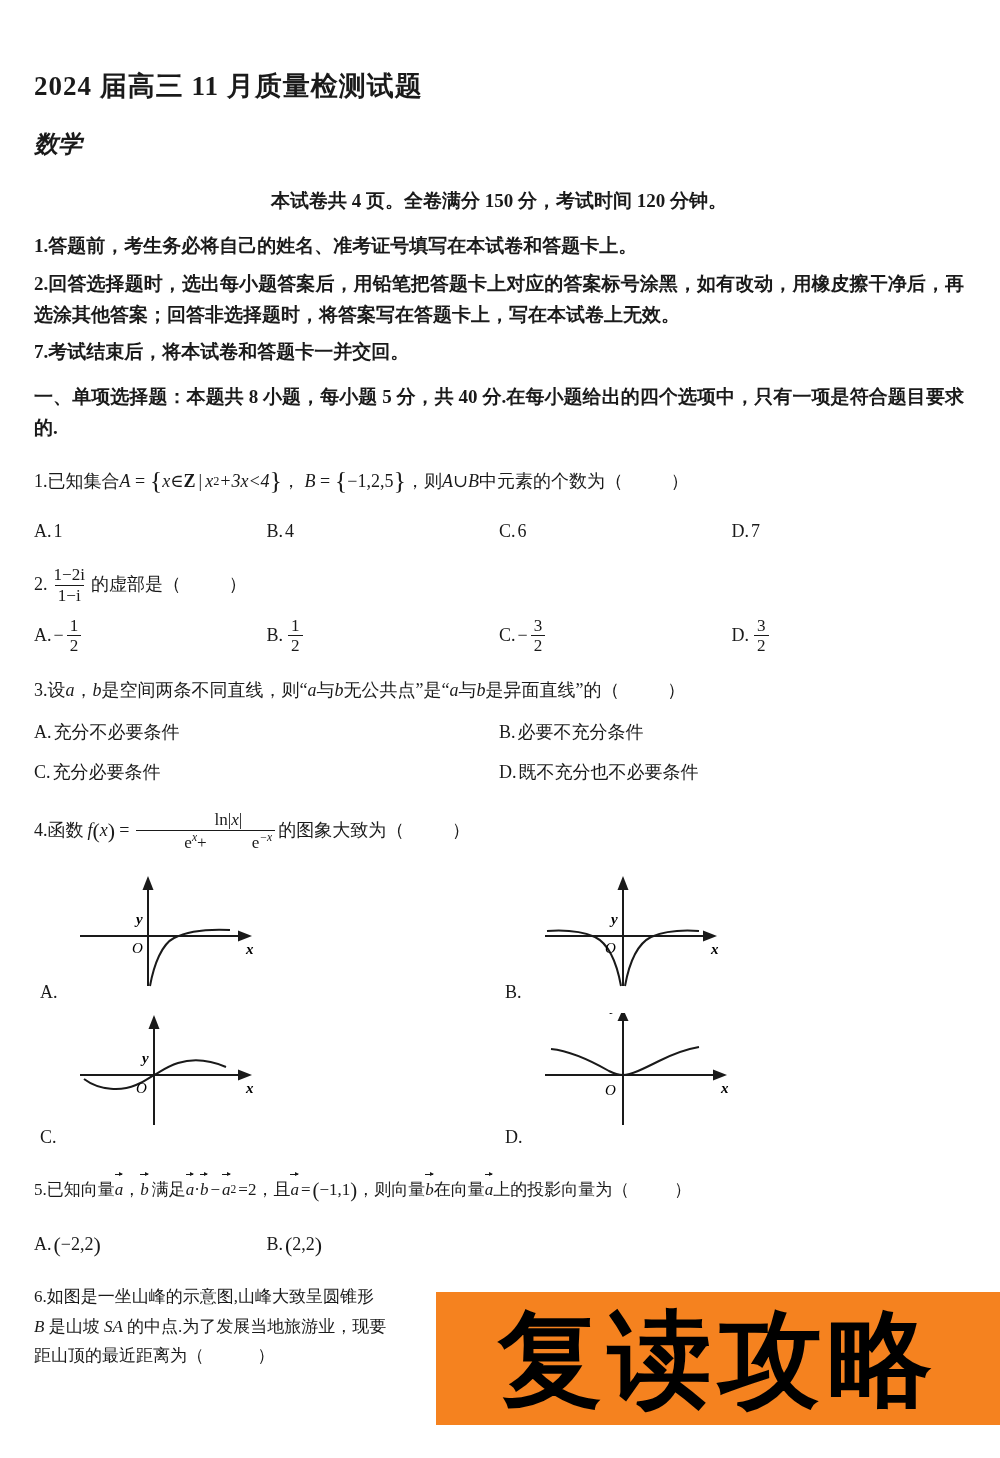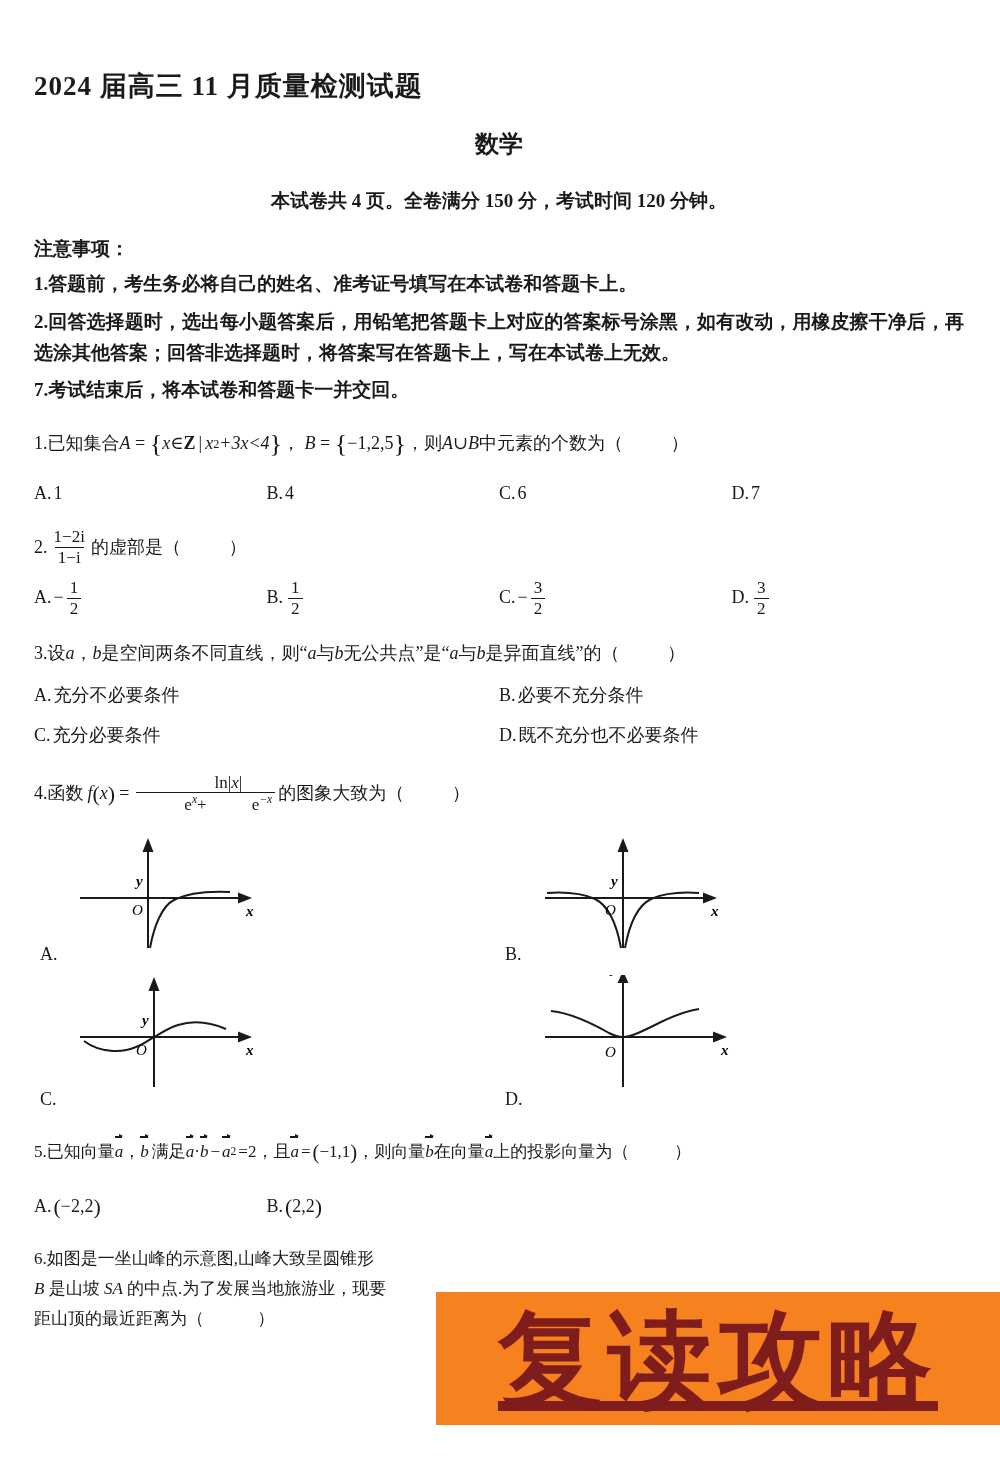--- a/index.html
+++ b/index.html
@@ -29,24 +29,25 @@
   
   .doc-title {
     text-align: left;
     font-size: 27px;
     font-weight: bold;
     letter-spacing: 1px;
     margin: 70px 0 0 0;
     line-height: 1.2;
   }
   .doc-subject {
-    text-align: center;
+    text-align: left;
     font-size: 24px;
     font-weight: bold;
     margin: 26px 0 0 0;
+    font-style: italic;
   }
   .doc-meta {
     text-align: center;
     font-size: 19px;
     font-weight: bold;
     margin: 28px 0 16px 0;
   }
 
   
   .notice-head {
@@ -161,45 +162,44 @@
     top: 1222px;
     width: 564px;
     height: 133px;
     background: #F5821F;
     display: flex;
     align-items: center;
     justify-content: center;
     overflow: hidden;
   }
   .watermark span {
-    color: #7f1d1d;
+    color: #000000;
     font-family: "DejaVu Sans", sans-serif;
     font-weight: bold;
     font-size: 104px;
     letter-spacing: 6px;
     line-height: 1;
     white-space: nowrap;
-    text-decoration: underline;
   }
 </style>
 </head>
 <body>
 
 <div class="page">
   <div class="inner">
 
     <div class="doc-title">2024 届高三 11 月质量检测试题</div>
     <div class="doc-subject">数学</div>
     <div class="doc-meta">本试卷共 4 页。全卷满分 150 分，考试时间 120 分钟。</div>
 
-    <div class="notice-head">注意事项：</div>
     <div class="notice-item">1.答题前，考生务必将自己的姓名、准考证号填写在本试卷和答题卡上。</div>
     <div class="notice-item">2.回答选择题时，选出每小题答案后，用铅笔把答题卡上对应的答案标号涂黑，如有改动，用橡皮擦干净后，再选涂其他答案；回答非选择题时，将答案写在答题卡上，写在本试卷上无效。</div>
     <div class="notice-item">7.考试结束后，将本试卷和答题卡一并交回。</div>
 
+    <div class="section-head">一、单项选择题：本题共 8 小题，每小题 5 分，共 40 分.在每小题给出的四个选项中，只有一项是符合题目要求的.</div>
 
     <div class="q">
       <div class="q-stem">
         <span>1.</span>
         <span>已知集合</span>
         <span class="mi">A</span>
         <span>&nbsp;=&nbsp;</span>
         <span class="brace">{</span>
         <span class="mi">x</span>
         <span>∈</span>

